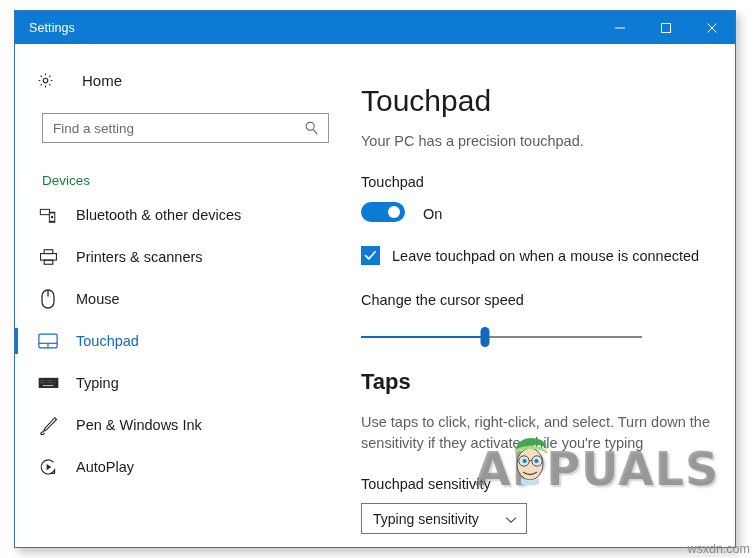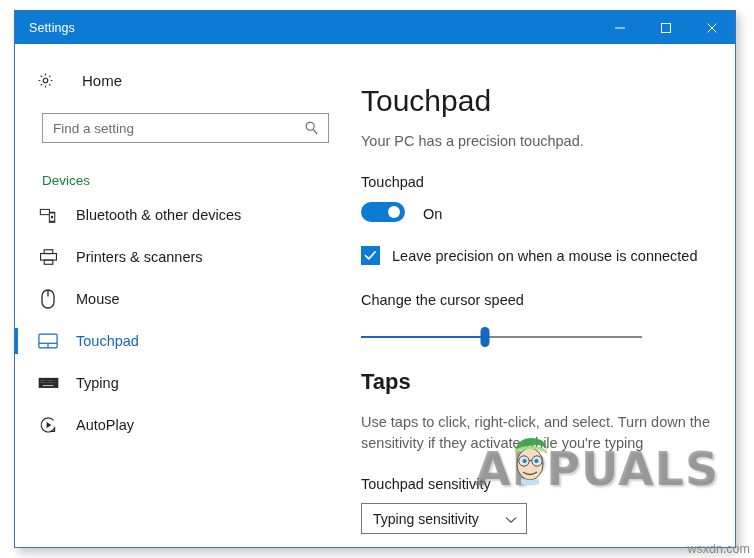--- a/index.html
+++ b/index.html
@@ -421,20 +421,30 @@
                     <rect x="10.7" y="5.9" width="1.8" height="1.6"></rect>
                   <rect x="13.5" y="5.9" width="1.8" height="1.6"></rect>
                     <rect x="16.3" y="5.9" width="1.8" height="1.6"></rect>
                   <rect x="4.6" y="8.6" width="12" height="1.7"></rect>
                 </g>
               </svg>
             </span>
             <span class="nav-label">Typing</span>
           </div>
 
+          <div class="nav-item">
+
+            <span class="nav-icon">
+              <svg width="19" height="19" viewBox="0 0 20 20" fill="none" stroke="#2a2a2a" stroke-width="1.2">
+                <path d="M16.5 1.8 L18.4 3.7 L7.6 14.8 L5 15.9 L6 13.3 Z"></path>
+                <path d="M4.6 16.6 c-1.4 0.2 -2.6 1 -2.6 2 0 0.6 0.6 1 1.4 1 1.2 0 2.1 -0.9 2.1 -1.9"></path>
+              </svg>
+            </span>
+            <span class="nav-label">Pen &amp; Windows Ink</span>
+          </div>
 
           <div class="nav-item">
 
             <span class="nav-icon">
               <svg width="19" height="19" viewBox="0 0 20 20" fill="none" stroke="#2a2a2a" stroke-width="1.2">
                 <path d="M16.8 11.4 A7.4 7.4 0 1 1 15.3 4.6"></path>
                 <polyline points="12.6,16.2 16.4,16.2 16.4,12.4" stroke-linejoin="round"></polyline>
                 <polygon points="8,6.4 13,9.6 8,12.8" fill="#2a2a2a" stroke="none"></polygon>
               </svg>
             </span>
@@ -457,21 +467,21 @@
           </div>
           <span class="toggle-state">On</span>
         </div>
 
         <div class="check-row">
           <span class="checkbox">
             <svg width="13" height="11" viewBox="0 0 13 11" fill="none" stroke="#ffffff" stroke-width="1.7">
               <polyline points="1.5,5.6 4.8,8.9 11.2,1.8" stroke-linecap="round" stroke-linejoin="round"></polyline>
             </svg>
           </span>
-          <span class="check-label">Leave precision on when a mouse is connected</span>
+          <span class="check-label">Leave touchpad on when a mouse is connected</span>
         </div>
 
         <div class="slider-label">Change the cursor speed</div>
         <div class="slider">
           <span class="track"></span>
           <span class="fill" id="slider-fill" style="width: 124px;"></span>
           <span class="thumb" id="slider-thumb" style="left: 124px;"></span>
         </div>
 
         <div class="taps-title">Taps</div>

